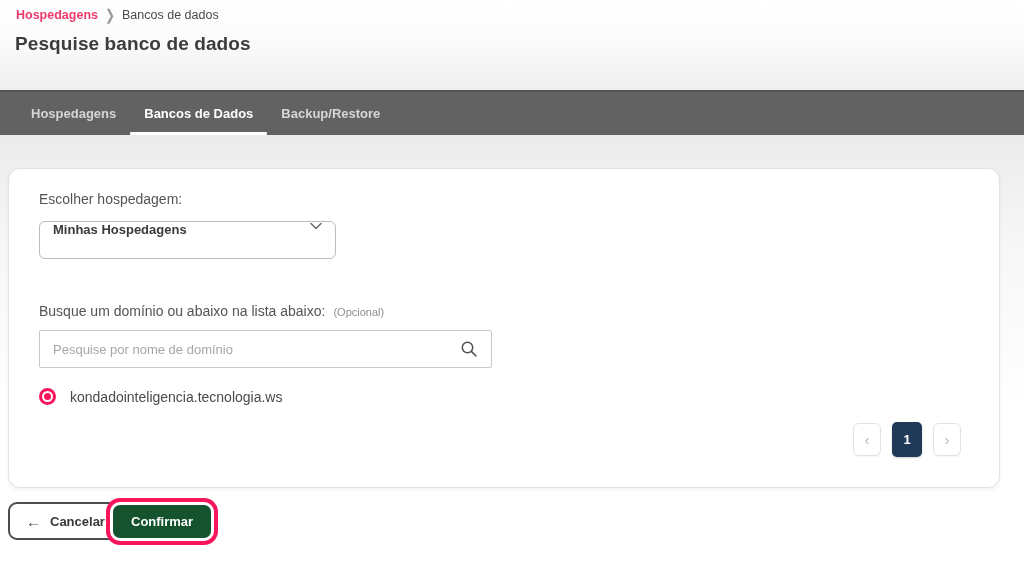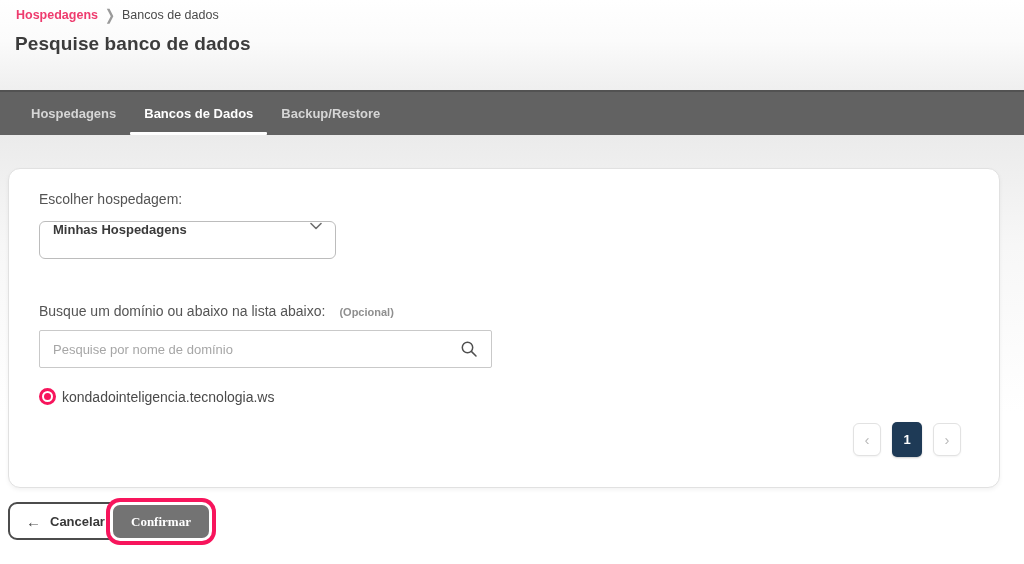--- a/index.html
+++ b/index.html
@@ -60,21 +60,21 @@
     position: absolute; left: 8px; top: 33px; width: 992px; height: 320px;
     background: #ffffff; border: 1px solid #e1e1e1; border-radius: 12px;
     box-shadow: 0 2px 4px rgba(0,0,0,0.05);
   }
   .field-label {
     position: absolute; left: 30px;
     font-size: 14px; color: #545454;
   }
   .label-hosting { top: 22px; }
   .label-search  { top: 134px; }
-  .label-optional { font-size: 11px; color: #8f8f8f; margin-left: 14px; font-weight: bold; }
+  .label-optional { font-size: 11px; color: #8f8f8f; margin-left: 8px; }
 
   .select-box {
     position: absolute; left: 30px; top: 52px; width: 297px; height: 38px;
     border: 1px solid #bcbcbc; border-radius: 6px; background: #ffffff;
     display: flex; justify-content: space-between;
     padding: 0 13px; cursor: pointer;
   }
   .select-value { font-size: 13px; font-weight: 600; color: #3a3a3a; }
   .chevron-down { width: 12px; height: 8px; }
   .chevron-down svg { display: block; }
@@ -87,21 +87,21 @@
   .search-input {
     flex: 1; border: none; outline: none; background: transparent;
     font-family: "Liberation Sans", sans-serif;
     font-size: 13px; color: #3a3a3a;
   }
   .search-input::placeholder { color: #a6a6a6; }
   .search-icon { width: 18px; height: 18px; margin-left: 8px; cursor: pointer; }
 
   .radio-row {
     position: absolute; left: 30px; top: 219px;
-    display: flex; align-items: center; gap: 6px; cursor: pointer;
+    display: flex; align-items: center; gap: 14px; cursor: pointer;
   }
   .radio-circle {
     width: 17px; height: 17px; border-radius: 50%;
     border: 3px solid #f7155c; background: #ffffff;
     display: flex; align-items: center; justify-content: center;
   }
   .radio-dot { width: 7px; height: 7px; border-radius: 50%; background: #f7155c; }
   .radio-label { font-size: 14px; color: #4a4a4a; }
 
   
@@ -126,22 +126,22 @@
   
   .btn-cancel {
     position: absolute; left: 8px; top: 502px; height: 38px;
     background: #ffffff; border: 2px solid #4c4c4c; border-radius: 9px;
     display: flex; align-items: center; gap: 9px; padding: 0 16px;
     font-size: 13px; font-weight: bold; color: #383838; cursor: pointer;
   }
   .btn-cancel .arrow { font-size: 15px; font-weight: normal; color: #4c4c4c; }
   .btn-confirm {
     position: absolute; left: 113px; top: 505px; height: 33px;
-    background: #737373; border: none; border-radius: 7px;
-    padding: 0 18px; font-family: Liberation Serif, serif;
+    background: #14532d; border: none; border-radius: 7px;
+    padding: 0 18px; font-family: Liberation Sans, sans-serif;
     font-size: 13px; font-weight: bold; color: #ffffff; cursor: pointer;
     box-shadow: 0 0 0 3px #ffffff, 0 0 0 7px #f7155c;
   }
 </style>
 </head>
 <body>
 
 <div class="page-header">
   <div class="breadcrumb">
     <span class="bc-link">Hospedagens</span>

